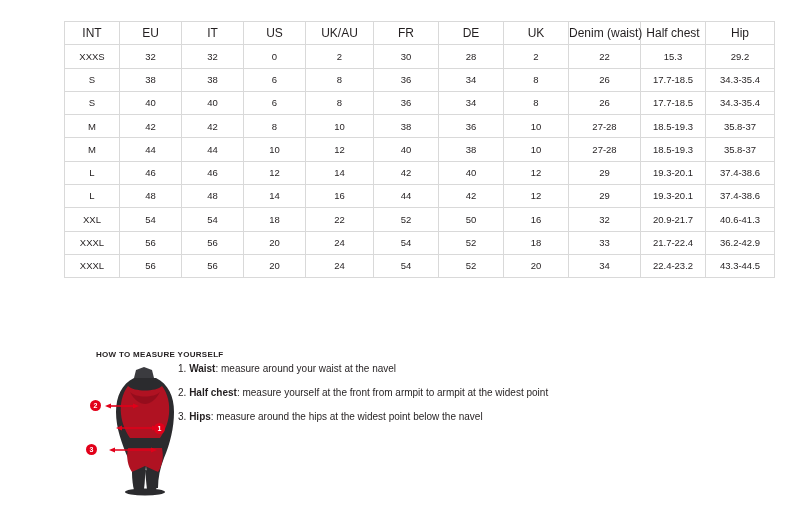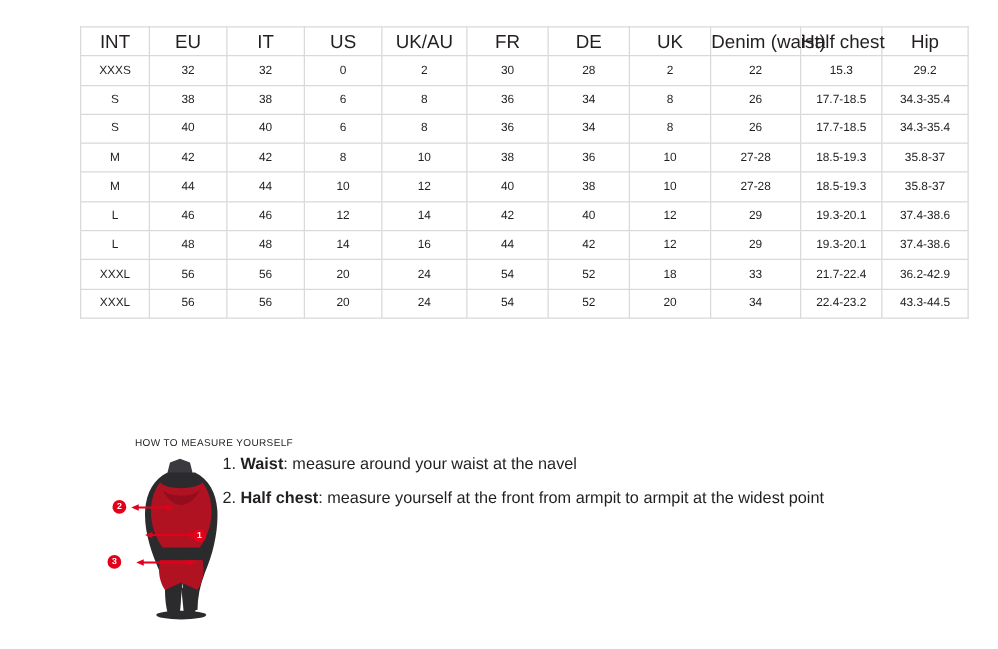--- a/index.html
+++ b/index.html
@@ -35,59 +35,59 @@
     text-align: center;
     vertical-align: middle;
     font-size: 9.5px;
     font-weight: normal;
     color: #231f20;
     padding: 0;
     line-height: 1;
     white-space: nowrap;
   }
   table.size-table th {
-    font-size: 15px;
+    font-size: 12px;
   }
   
   col.c0 { width: 55px; }
   col.c1 { width: 62px; }
   col.c2 { width: 62px; }
   col.c3 { width: 62px; }
   col.c4 { width: 68px; }
   col.c5 { width: 65px; }
   col.c6 { width: 65px; }
   col.c7 { width: 65px; }
   col.c8 { width: 72px; }
   col.c9 { width: 65px; }
   col.c10 { width: 69px; }
 
   
   .measure-title {
     position: absolute;
-    left: 76px;
+    left: 64px;
     top: 350px;
     font-size: 8px;
-    font-weight: normal;
+    font-weight: bold;
     letter-spacing: 0.3px;
     color: #231f20;
     padding-left: 32px;
   }
   .figure {
     position: absolute;
     left: 92px;
     top: 366px;
     width: 110px;
     height: 130px;
   }
   .instructions {
     position: absolute;
     left: 178px;
     top: 364px;
     width: 400px;
-    font-size: 13px;
+    font-size: 10px;
     line-height: 1;
     color: #231f20;
   }
   .instructions .line {
     margin-bottom: 14px;
     white-space: nowrap;
   }
   .instructions b {
     font-weight: bold;
   }
@@ -233,20 +233,33 @@
         <td>14</td>
         <td>16</td>
         <td>44</td>
         <td>42</td>
         <td>12</td>
         <td>29</td>
         <td>19.3-20.1</td>
         <td>37.4-38.6</td>
       </tr>
       <tr>
+        <td>XXL</td>
+        <td>54</td>
+        <td>54</td>
+        <td>18</td>
+        <td>22</td>
+        <td>52</td>
+        <td>50</td>
+        <td>16</td>
+        <td>32</td>
+        <td>20.9-21.7</td>
+        <td>40.6-41.3</td>
+      </tr>
+      <tr>
         <td>XXXL</td>
         <td>56</td>
         <td>56</td>
         <td>20</td>
         <td>24</td>
         <td>54</td>
         <td>52</td>
         <td>18</td>
         <td>33</td>
         <td>21.7-22.4</td>
@@ -320,13 +333,17 @@
 
 <div class="instructions">
   <div class="line">
     <span>1.</span>
     <b>Waist</b><span>: measure around your waist at the navel</span>
   </div>
   <div class="line">
     <span>2.</span>
     <b>Half chest</b><span>: measure yourself at the front from armpit to armpit at the widest point</span>
   </div>
+  <div class="line">
+    <span>3.</span>
+    <b>Hips</b><span>: measure around the hips at the widest point below the navel</span>
+  </div>
 </div>
 
 </body></html>

